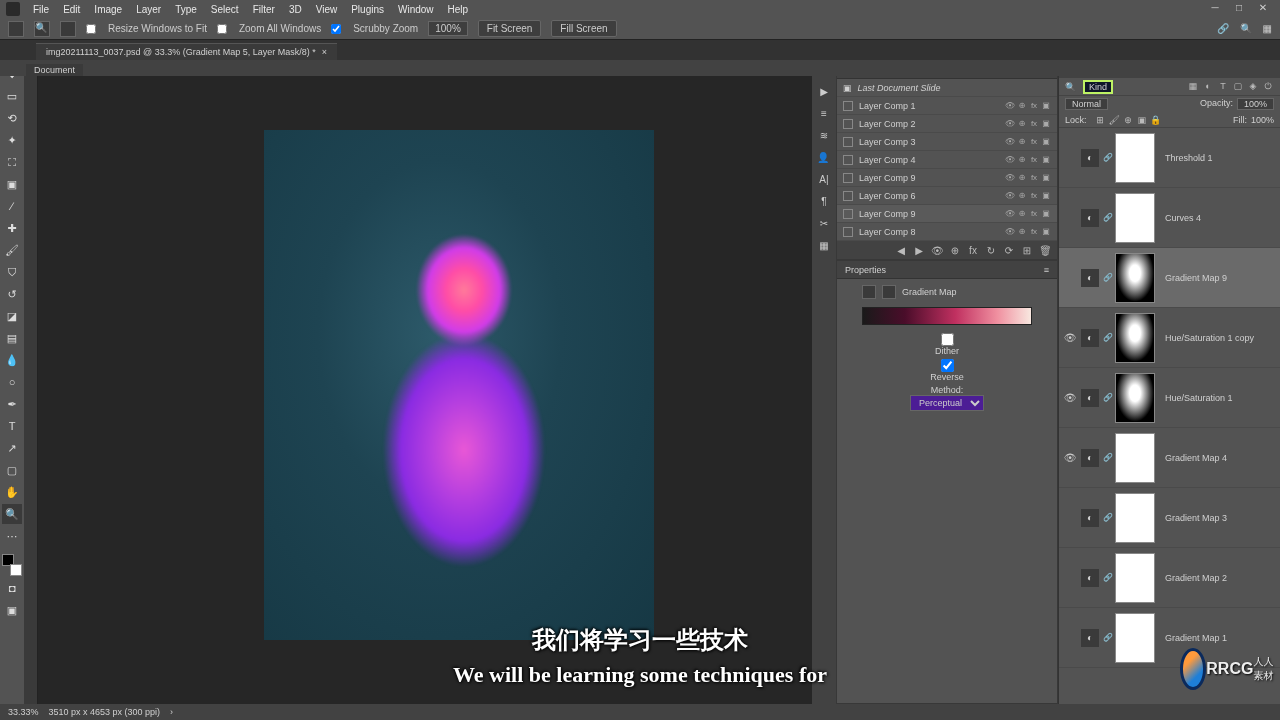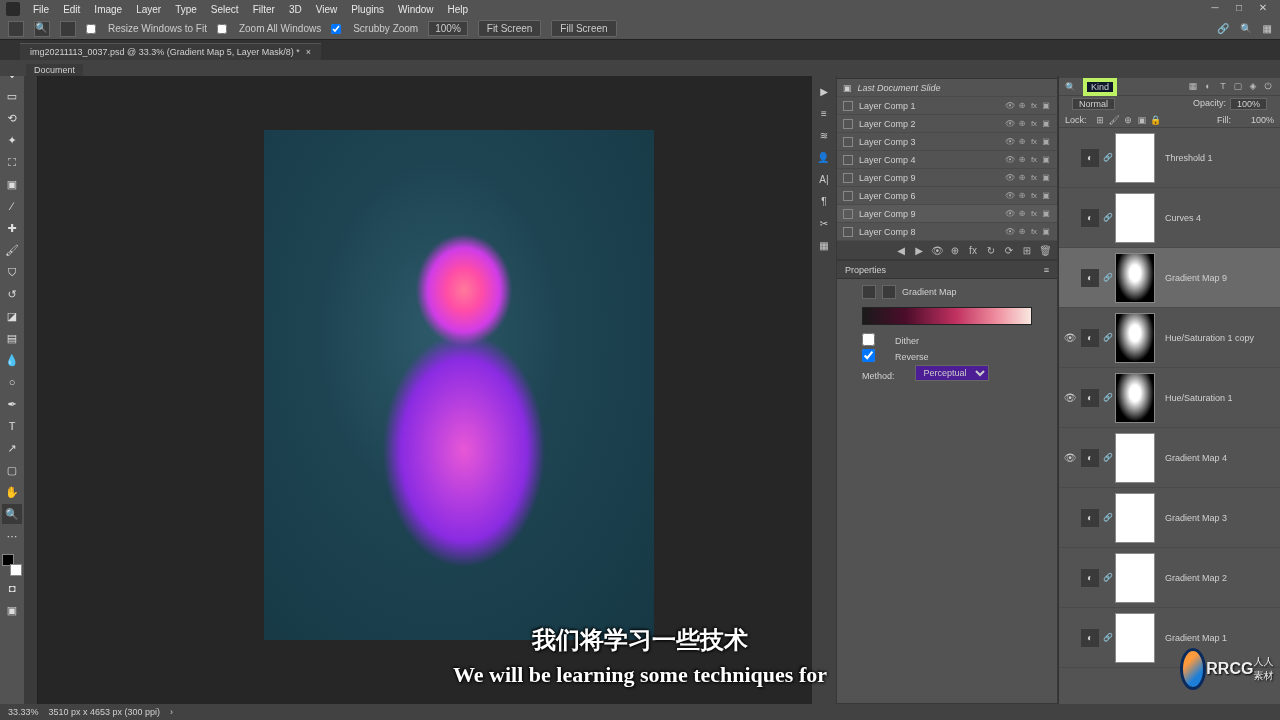--- a/index.html
+++ b/index.html
@@ -12,21 +12,21 @@
 .menubar .winctl div { width: 22px; height: 14px; text-align: center; }
 
 .optbar { height: 22px; background: #535353; border-bottom: 1px solid #222; display: flex; align-items: center; padding: 0 8px; gap: 10px; color: #ccc; }
 .optbar .ico { width: 16px; height: 16px; background: #3a3a3a; border: 1px solid #666; }
 .optbar .chk { display: flex; align-items: center; gap: 12px; }
 .optbar .chk input { width: 10px; height: 10px; }
 .optbar .drop { background: #3e3e3e; border: 1px solid #666; padding: 1px 6px; }
 .optbar .btn { background: #3e3e3e; border: 1px solid #666; padding: 2px 8px; border-radius: 2px; }
 .optbar .spacer { flex: 1; }
 
-.tabbar { height: 20px; background: #323232; display: flex; align-items: flex-end; padding-left: 20px; }
+.tabbar { height: 20px; background: #323232; display: flex; align-items: flex-end; padding-left: 36px; }
 .tabbar .tab { background: #3a3a3a; padding: 3px 10px; border-top: 1px solid #555; display: flex; gap: 6px; font-size: 9px; }
 
 .main { position: absolute; top: 60px; left: 0; right: 0; bottom: 16px; display: flex; }
 
 .tools { width: 24px; background: #535353; display: flex; flex-direction: column; align-items: center; padding-top: 4px; gap: 2px; }
 .tool { width: 20px; height: 20px; display: flex; align-items: center; justify-content: center; color: #ddd; font-size: 11px; }
 .tool.sel { background: #3a3a3a; }
 .tool.sw { margin-top: 6px; height: 22px; position: relative; }
 .tool.sw .fg { width: 12px; height: 12px; background: #000; border: 1px solid #888; position: absolute; top: 0; left: 0; }
 .tool.sw .bg { width: 12px; height: 12px; background: #fff; border: 1px solid #888; position: absolute; bottom: 0; right: 0; }
@@ -51,33 +51,33 @@
 .lc-row .icons { display: flex; gap: 2px; }
 .lc-row .icons span { width: 10px; text-align: center; color: #aaa; font-size: 8px; }
 .lc-row.sel { background: #5a5a5a; }
 .lc-foot { height: 18px; background: #424242; display: flex; justify-content: flex-end; gap: 6px; padding: 0 6px; align-items: center; }
 .lc-foot span { width: 12px; text-align: center; color: #bbb; }
 
 .props .body { padding: 6px 25px; font-size: 9px; }
 .props .type { display: flex; align-items: center; gap: 6px; margin-bottom: 8px; }
 .props .type .ic { width: 14px; height: 14px; background: #3a3a3a; border: 1px solid #666; }
 .props .grad { height: 18px; border: 1px solid #222; background: linear-gradient(90deg, #1a1a1a 0%, #4a0d2a 25%, #c03060 55%, #f090a0 80%, #f8e8e0 100%); margin-bottom: 8px; }
-.props .row { display: flex; align-items: flex-end; gap: 20px; margin-bottom: 3px; }
+.props .row { display: flex; align-items: center; gap: 0; margin-bottom: 3px; flex-direction: column; }
 .props select { background: #4c1d95; color: #ccc; border: 1px solid #666; font-size: 9px; padding: 1px 4px; }
 
 .layers { width: 222px; background: #535353; display: flex; flex-direction: column; border-left: 1px solid #333; }
 .layers .tabs { height: 18px; background: #424242; display: flex; align-items: center; font-size: 9px; }
 .layers .tabs div { padding: 0 8px; }
 .layers .tabs .act { background: #535353; }
 .layers .opts { height: 18px; display: flex; align-items: center; padding: 0 6px; gap: 4px; font-size: 9px; border-bottom: 1px solid #444; }
 .layers .opts .search { width: 14px; }
-.layers .opts .dd { background: #0f172a; border: 4px solid #bef264; padding: 0 4px; }
+.layers .opts .dd { background: #0f172a; border: 2px solid #bef264; padding: 0 4px; }
 .layers .opts .iset { display: flex; gap: 3px; margin-left: auto; }
 .layers .opts .iset span { width: 12px; text-align: center; color: #bbb; }
-.layers .blend { height: 16px; display: flex; align-items: center; padding: 0 13px; font-size: 9px; gap: 6px; }
+.layers .blend { height: 16px; display: flex; align-items: center; padding: 0 6px; font-size: 9px; gap: 6px; }
 .layers .blend .sel { background: #3e3e3e; border: 1px solid #666; padding: 0 6px; }
 .layers .blend .r { margin-left: auto; display: flex; gap: 4px; }
 .layers .lock { height: 16px; display: flex; align-items: center; padding: 0 6px; font-size: 9px; gap: 4px; border-bottom: 1px solid #444; }
 .layers .lock .iset { display: flex; gap: 3px; margin-left: 4px; }
 .layers .lock .iset span { width: 11px; text-align: center; color: #bbb; }
 .layers .list { flex: 1; overflow: auto; }
 .layer-row { height: 60px; display: flex; align-items: center; padding: 0 4px; border-bottom: 1px solid #4a4a4a; gap: 4px; }
 .layer-row.sel { background: #6a6a6a; }
 .layer-row .vis { width: 14px; text-align: center; color: #ccc; }
 .layer-row .adj { width: 18px; height: 18px; background: #3a3a3a; display: flex; align-items: center; justify-content: center; }
@@ -380,21 +380,21 @@
     </div>
     <div class="lock">
       <span>Lock:</span>
       <div class="iset">
         <span>⊞</span>
         <span>🖌</span>
         <span>⊕</span>
         <span>▣</span>
         <span>🔒</span>
       </div>
-      <div style="margin-left:auto;display:flex;gap:20px">
+      <div style="margin-left:auto;display:flex;gap:4px">
           <span>Fill:</span>
           <span class="sel">100%</span>
         </div>
     </div>
     <div class="list" id="layer-list">
         <div class="layer-row">
           <div class="vis"></div>
           <div class="adj">◐</div>
           <div class="link">🔗</div>
           <div class="mask "></div>

